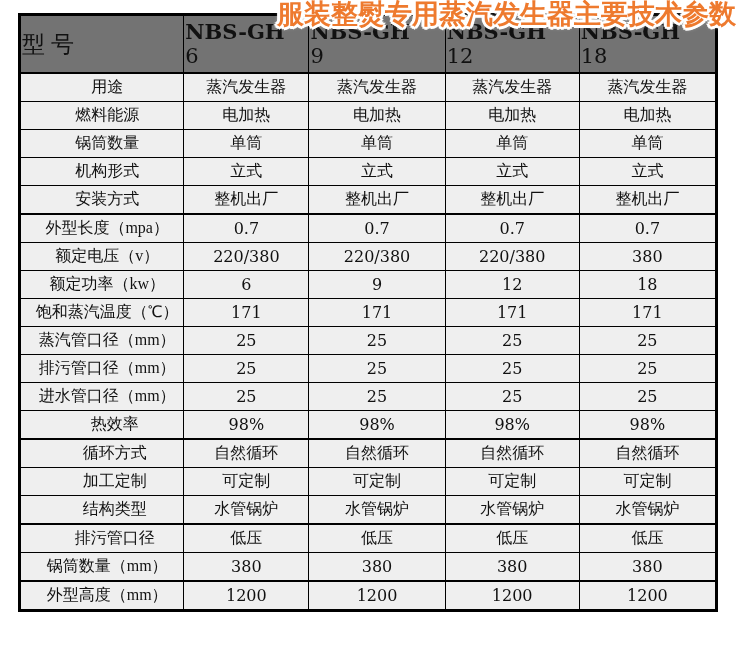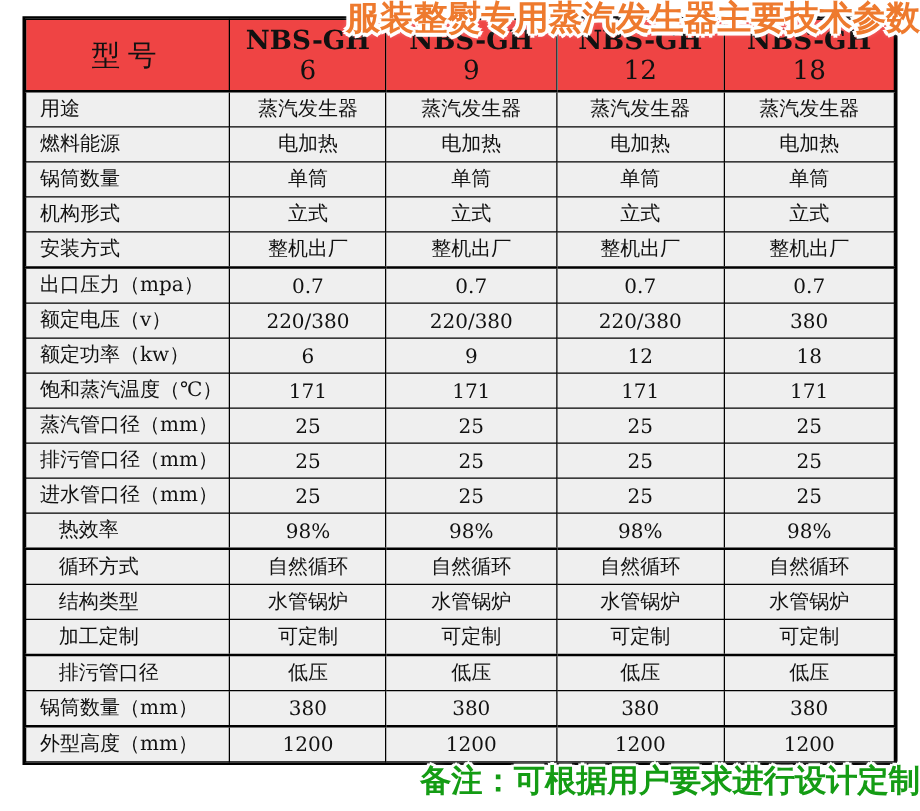--- a/index.html
+++ b/index.html
@@ -25,31 +25,31 @@
   }
   table.spec th, table.spec td{
     border:1px solid #000;
     color:#111;
     overflow:hidden;
     white-space:nowrap;
   }
   
   table.spec thead th{
     height:54px;
-    background:#ef4444;
-    text-align:center;
+    background:#737373;
+    text-align:left;
     vertical-align:middle;
     font-weight:normal;
   }
   .model-label{font-size:23px;letter-spacing:6px;}
   .model-cell .series{display:block;font-size:21px;line-height:24px;font-weight:bold;}
   .model-cell .size{display:block;font-size:21px;line-height:24px;}
   
   table.spec tbody td{height:25px;font-size:16px;background:#efefef;}
-  table.spec tbody td.label{text-align:left;padding-left:11px;}
+  table.spec tbody td.label{text-align:center;padding-left:11px;font-family:Liberation Serif, serif;}
   table.spec tbody td.label.indent{padding-left:26px;}
   table.spec tbody td.val{text-align:center;}
   
   table.spec thead tr th{border-bottom-width:2px;}
   table.spec tbody tr:nth-child(5) td,
   table.spec tbody tr:nth-child(13) td,
   table.spec tbody tr:nth-child(16) td,
   table.spec tbody tr:nth-child(18) td{border-bottom-width:2px;}
   
   .halo{
@@ -134,21 +134,21 @@
             <td class="val">立式</td>
           </tr>
           <tr>
             <td class="label">安装方式</td>
             <td class="val">整机出厂</td>
             <td class="val">整机出厂</td>
             <td class="val">整机出厂</td>
             <td class="val">整机出厂</td>
           </tr>
           <tr>
-            <td class="label">出口压力（mpa）</td>
+            <td class="label">外型长度（mpa）</td>
             <td class="val">0.7</td>
             <td class="val">0.7</td>
             <td class="val">0.7</td>
             <td class="val">0.7</td>
           </tr>
           <tr>
             <td class="label">额定电压（v）</td>
             <td class="val">220/380</td>
             <td class="val">220/380</td>
             <td class="val">220/380</td>
@@ -197,32 +197,32 @@
             <td class="val">98%</td>
           </tr>
           <tr>
             <td class="label indent">循环方式</td>
             <td class="val">自然循环</td>
             <td class="val">自然循环</td>
             <td class="val">自然循环</td>
             <td class="val">自然循环</td>
           </tr>
           <tr>
+            <td class="label indent">加工定制</td>
+            <td class="val">可定制</td>
+            <td class="val">可定制</td>
+            <td class="val">可定制</td>
+            <td class="val">可定制</td>
+          </tr>
+          <tr>
             <td class="label indent">结构类型</td>
             <td class="val">水管锅炉</td>
             <td class="val">水管锅炉</td>
             <td class="val">水管锅炉</td>
             <td class="val">水管锅炉</td>
-          </tr>
-          <tr>
-            <td class="label indent">加工定制</td>
-            <td class="val">可定制</td>
-            <td class="val">可定制</td>
-            <td class="val">可定制</td>
-            <td class="val">可定制</td>
           </tr>
           <tr>
             <td class="label indent">排污管口径</td>
             <td class="val">低压</td>
             <td class="val">低压</td>
             <td class="val">低压</td>
             <td class="val">低压</td>
           </tr>
           <tr>
             <td class="label">锅筒数量（mm）</td>
@@ -236,15 +236,14 @@
             <td class="val">1200</td>
             <td class="val">1200</td>
             <td class="val">1200</td>
             <td class="val">1200</td>
           </tr>
         </tbody>
 
     </table>
   </div>
 
-  <div class="halo footnote" style="color: rgb(20, 156, 20);">备注：可根据用户要求进行设计定制</div>
 
 </div>
 
 </body></html>

